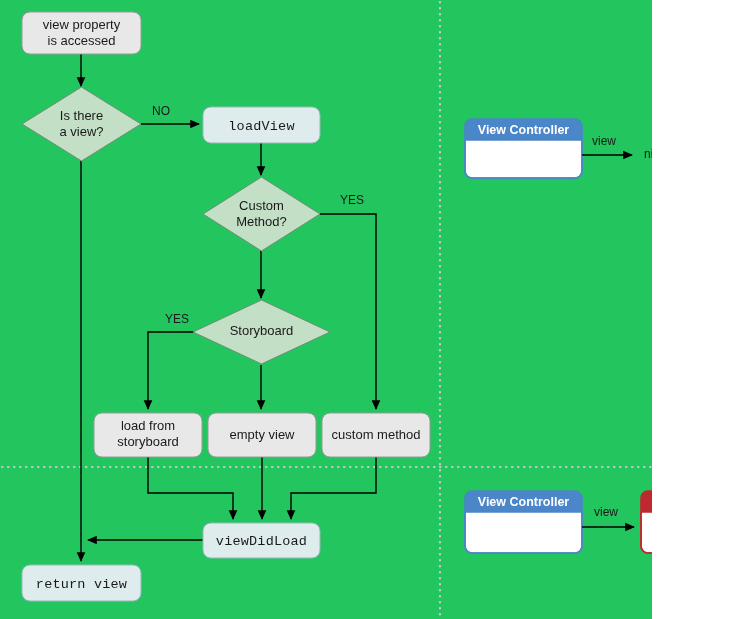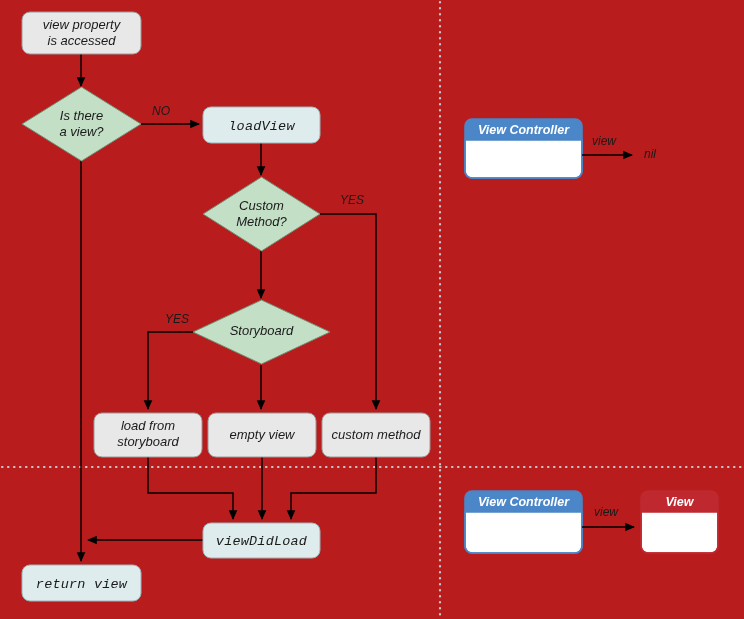--- a/index.html
+++ b/index.html
@@ -7,25 +7,24 @@
     margin: 0;
     padding: 0;
     background: #ffffff;
   }
   body {
     font-family: "Liberation Sans", sans-serif;
     -webkit-font-smoothing: antialiased;
   }
   #canvas {
     position: relative;
-    width: 744px;
+    width: 652px;
     height: 619px;
-    background: #b91c1c;
+    background: #22c55e;
     overflow: hidden;
-    font-style: italic;
   }
   svg#diagram {
     position: absolute;
     left: 0;
     top: 0;
     width: 744px;
     height: 619px;
   }
   
   .node-label {

